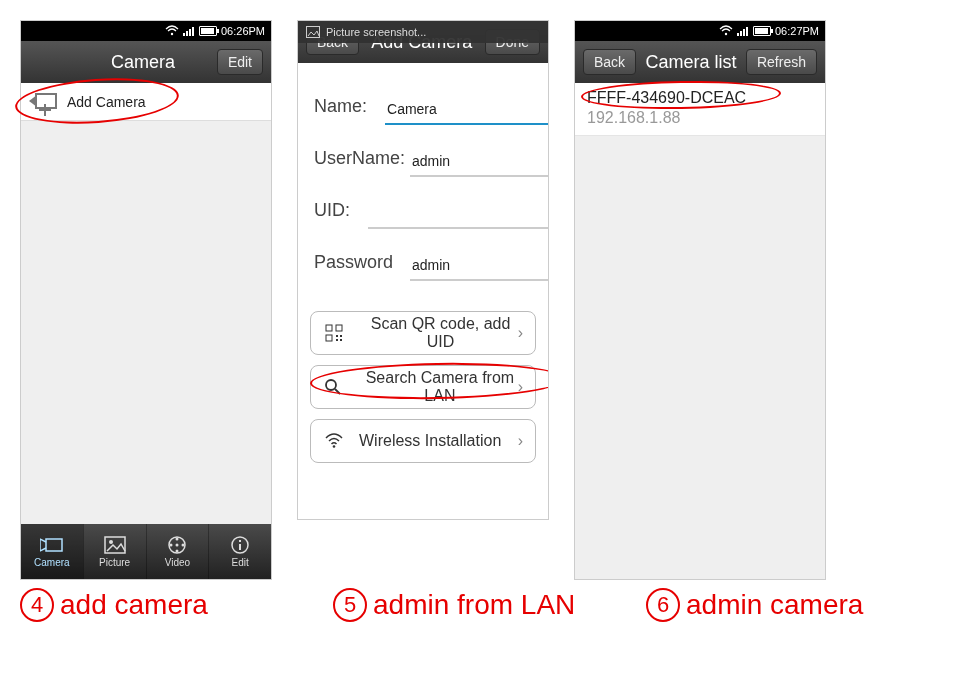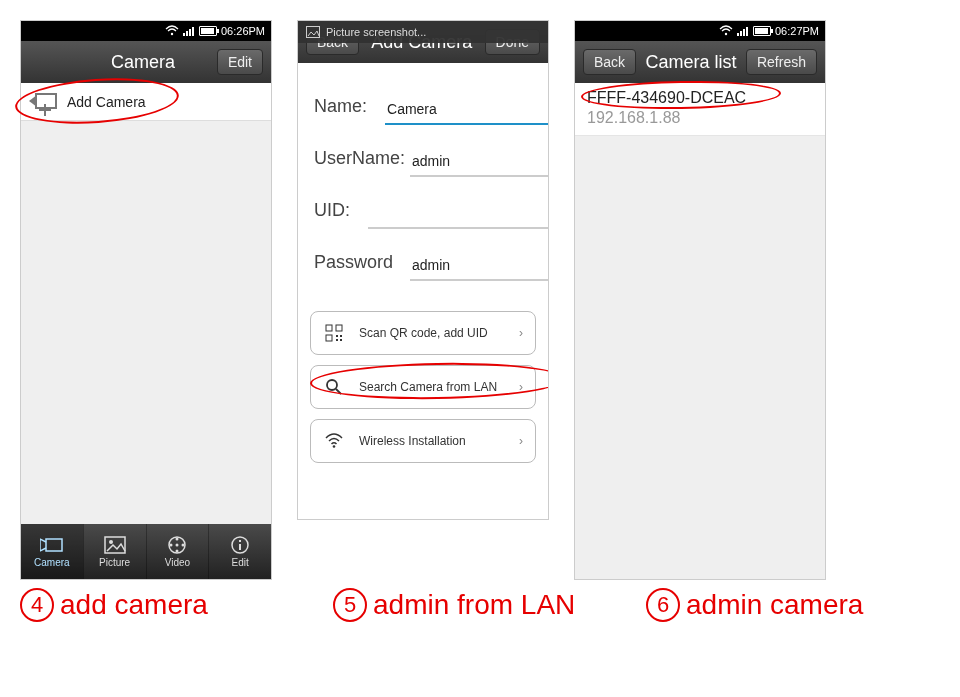--- a/index.html
+++ b/index.html
@@ -32,21 +32,21 @@
   .nav-item:first-child { border-left:none; }
   .nav-item.active { background: rgba(0,0,0,0.25); color: #b0e0ff; }
   .nav-icon { width: 24px; height: 20px; display: flex; align-items:center; justify-content:center; }
   
   .form { padding: 10px 16px; background: #fff; }
   .form-row { display:flex; align-items:flex-end; height: 52px; border:none; gap: 18px; }
   .form-label { width: 78px; font-size: 18px; color: #444; padding-bottom: 8px; }
   .form-input { flex:1; border:none; border-bottom: 2px solid #ccc; font-size: 14px; padding: 6px 2px; background:transparent; color:#222; outline:none; }
   .form-input.focused { border-bottom-color: #1e90c8; }
   .action-list { padding: 20px 12px 0; background:#fff; }
-  .action-btn { width:100%; height: 44px; border: 1px solid #bbb; border-radius: 8px; background: #fff; display:flex; align-items:center; padding: 0 12px; margin-bottom: 10px; font-size: 12px; color: #333; cursor:pointer; position:relative;}
+  .action-btn { width:100%; height: 44px; border: 1px solid #bbb; border-radius: 8px; background: #fff; display:flex; align-items:center; padding: 0 12px; margin-bottom: 10px; font-size: 16px; color: #333; cursor:pointer; position:relative;}
   .action-btn .chev { position:absolute; right:12px; color:#888;}
   .action-icon { width: 22px; height: 22px; margin-right: 14px; display:flex; align-items:center; justify-content:center; color:#333; }
   .oval2 { left: 12px; top: 300px; width: 255px; height: 36px; border-radius:50%; transform: rotate(-1deg); pointer-events:none;}
   
   .phone2 .content { background:#fff; }
   
   .list-item { background:#fff; padding: 6px 12px 8px; border-bottom: 1px solid #e5e5e5; }
   .list-item .uid { font-size: 16px; color:#222; }
   .list-item .ip { font-size: 16px; color:#999; margin-top:2px;}
   .oval3 { position: absolute; border: 2px solid #e60000; border-radius: 50%; pointer-events: none; left: 6px; top: 60px; width: 200px; height: 28px; transform: rotate(-1deg);}

